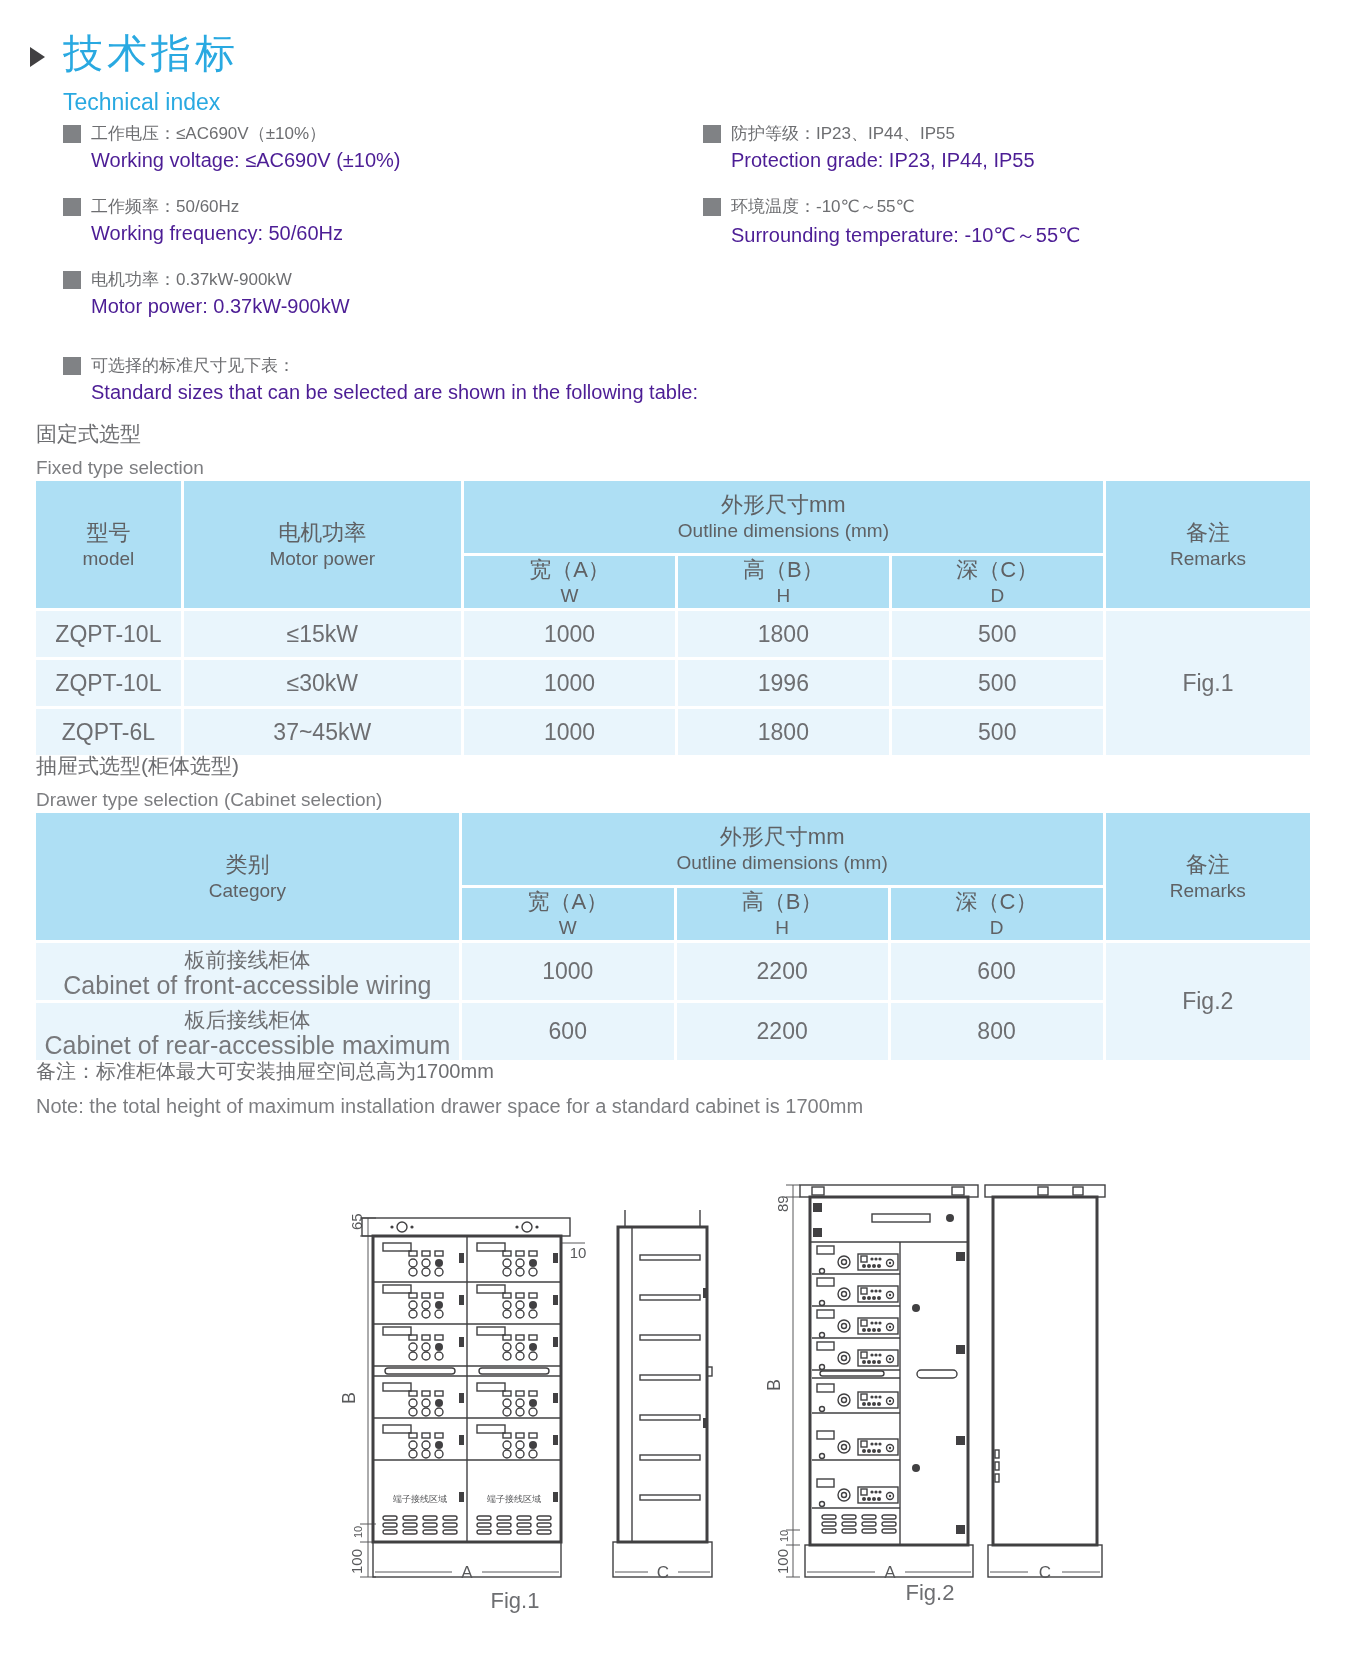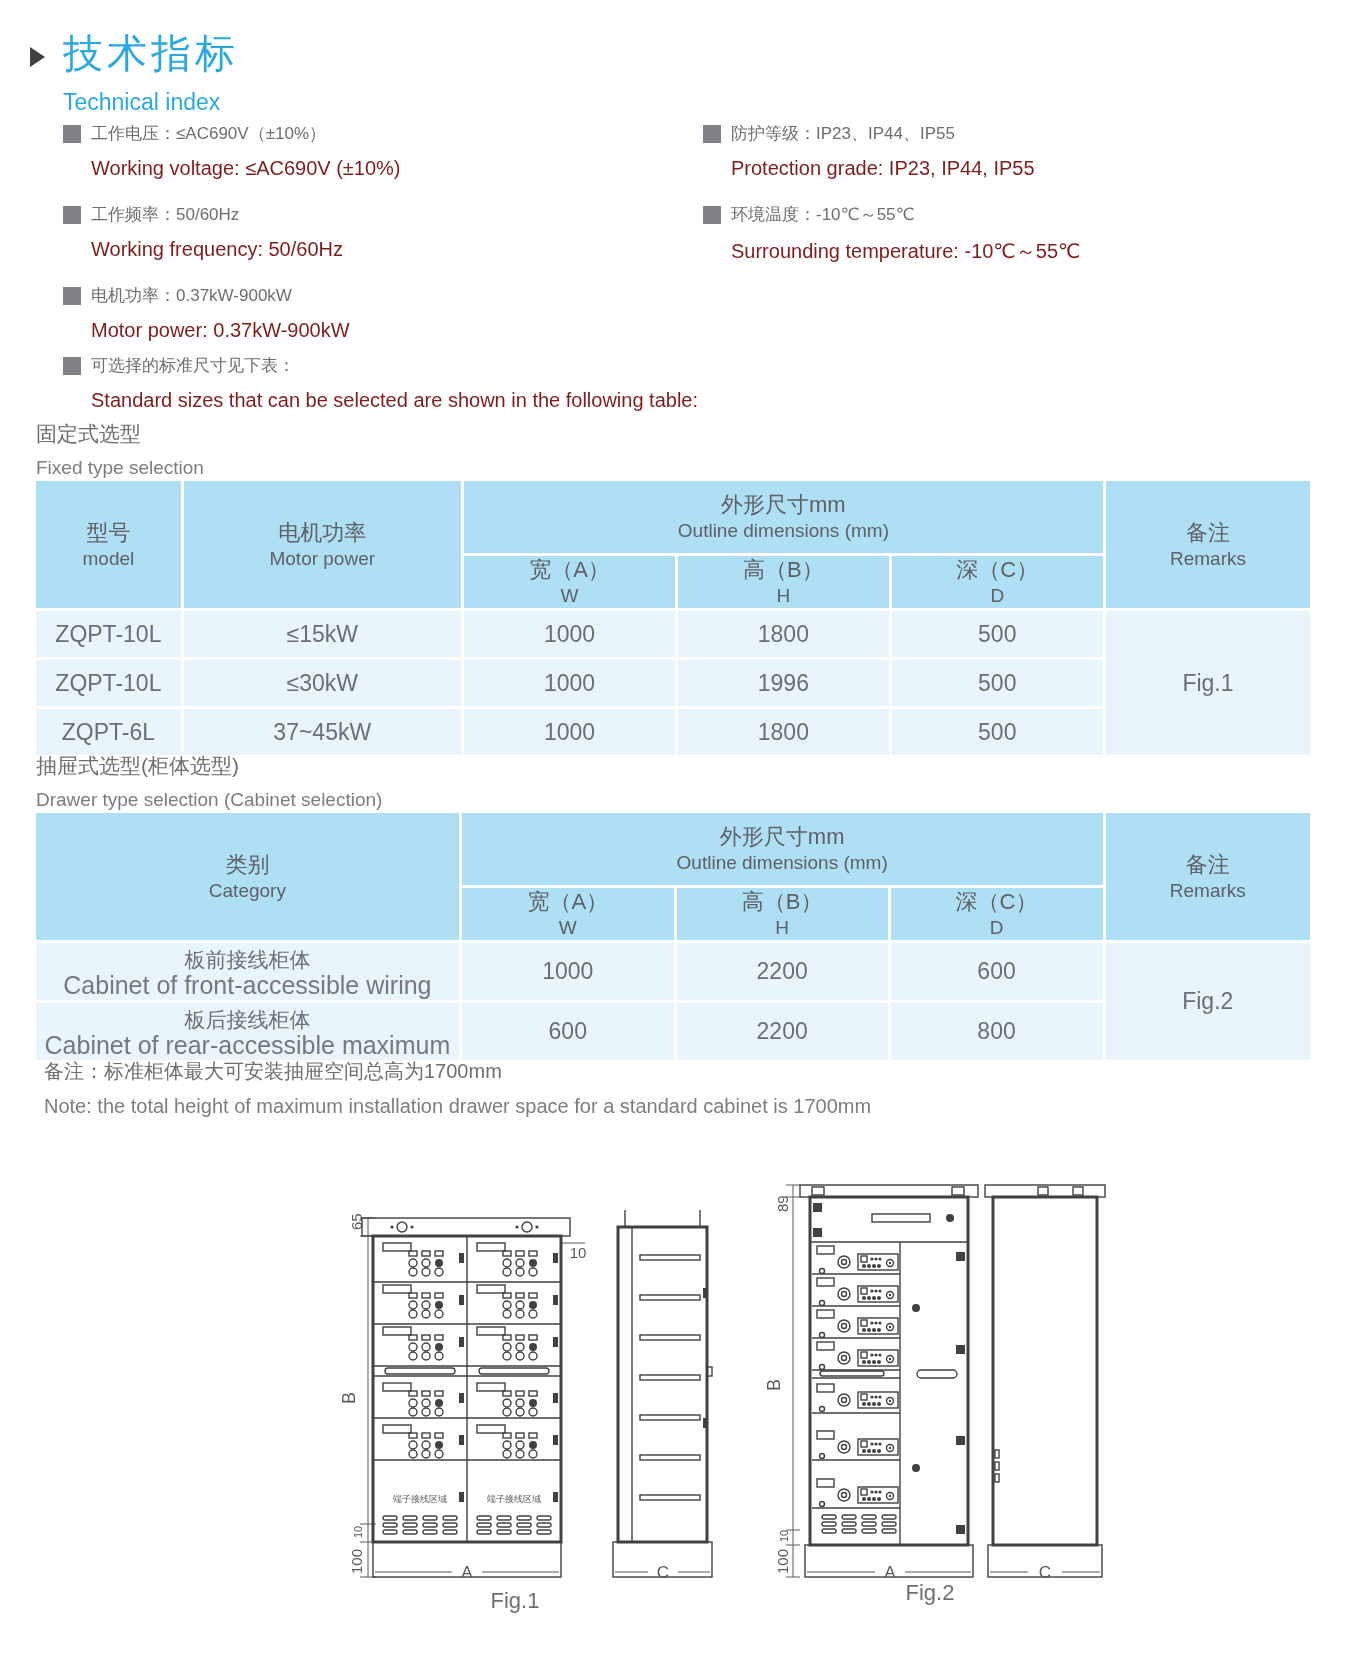--- a/index.html
+++ b/index.html
@@ -14,21 +14,21 @@
   .title-cn{font-size:40px;color:#29A9E1;font-weight:normal;letter-spacing:4px;margin:0;}
   .title-en{font-size:23px;color:#29A9E1;margin-top:8px;padding-left:33px;}
 
   
   .specs-col{position:absolute;top:122px;}
   .specs-left{left:63px;width:600px;}
   .specs-right{left:703px;width:620px;}
   .spec-item{margin-bottom:23px;}
   .spec-cn{font-size:17px;color:#6D6E71;display:flex;align-items:center;}
   .bullet{display:inline-block;width:18px;height:18px;background:#808285;margin-right:10px;flex:0 0 auto;}
-  .spec-en{font-size:20px;color:#7f1d1d;margin-top:12px;padding-left:28px;}
+  .spec-en{font-size:20px;color:#4c1d95;margin-top:4px;padding-left:28px;}
   .intro-item{position:absolute;left:63px;top:354px;}
 
   
   .sec-label{position:absolute;left:36px;}
   .sec-cn{font-size:21px;color:#6D6E71;}
   .sec-en{font-size:19px;color:#7C7D80;margin-top:9px;}
   .sec1{top:420px;} .sec2{top:752px;}
 
   
   table.spec-table{position:absolute;left:33px;border-collapse:separate;border-spacing:3px;
@@ -42,21 +42,21 @@
   .c-num{font-size:23px;}
   .c-cn{font-size:21px;line-height:26px;}
   .c-en{font-size:25px;line-height:24px;color:#77787B;}
   .rem{font-size:23px;}
   .t1 thead tr:first-child{height:72px;} .t1 thead tr:last-child{height:46px;}
   .t1 tbody tr{height:46px;}
   .t2 thead tr:first-child{height:72px;} .t2 thead tr:last-child{height:46px;}
   .t2 tbody tr{height:57px;}
 
   
-  .note-block{position:absolute;left:44px;top:1058px;}
+  .note-block{position:absolute;left:36px;top:1058px;}
   .note-cn{font-size:20px;color:#6D6E71;}
   .note-en{font-size:20px;color:#7C7D80;margin-top:10px;}
 
   
   svg.figs{position:absolute;left:0;top:1140px;}
   .ln{stroke:#414042;fill:none;stroke-width:1.4;}
   .ln2{stroke:#414042;fill:none;stroke-width:3;}
   .lnthin{stroke:#58595B;fill:none;stroke-width:1;}
   .fil{fill:#414042;stroke:none;}
   .dim{font-size:15px;fill:#58595B;}

